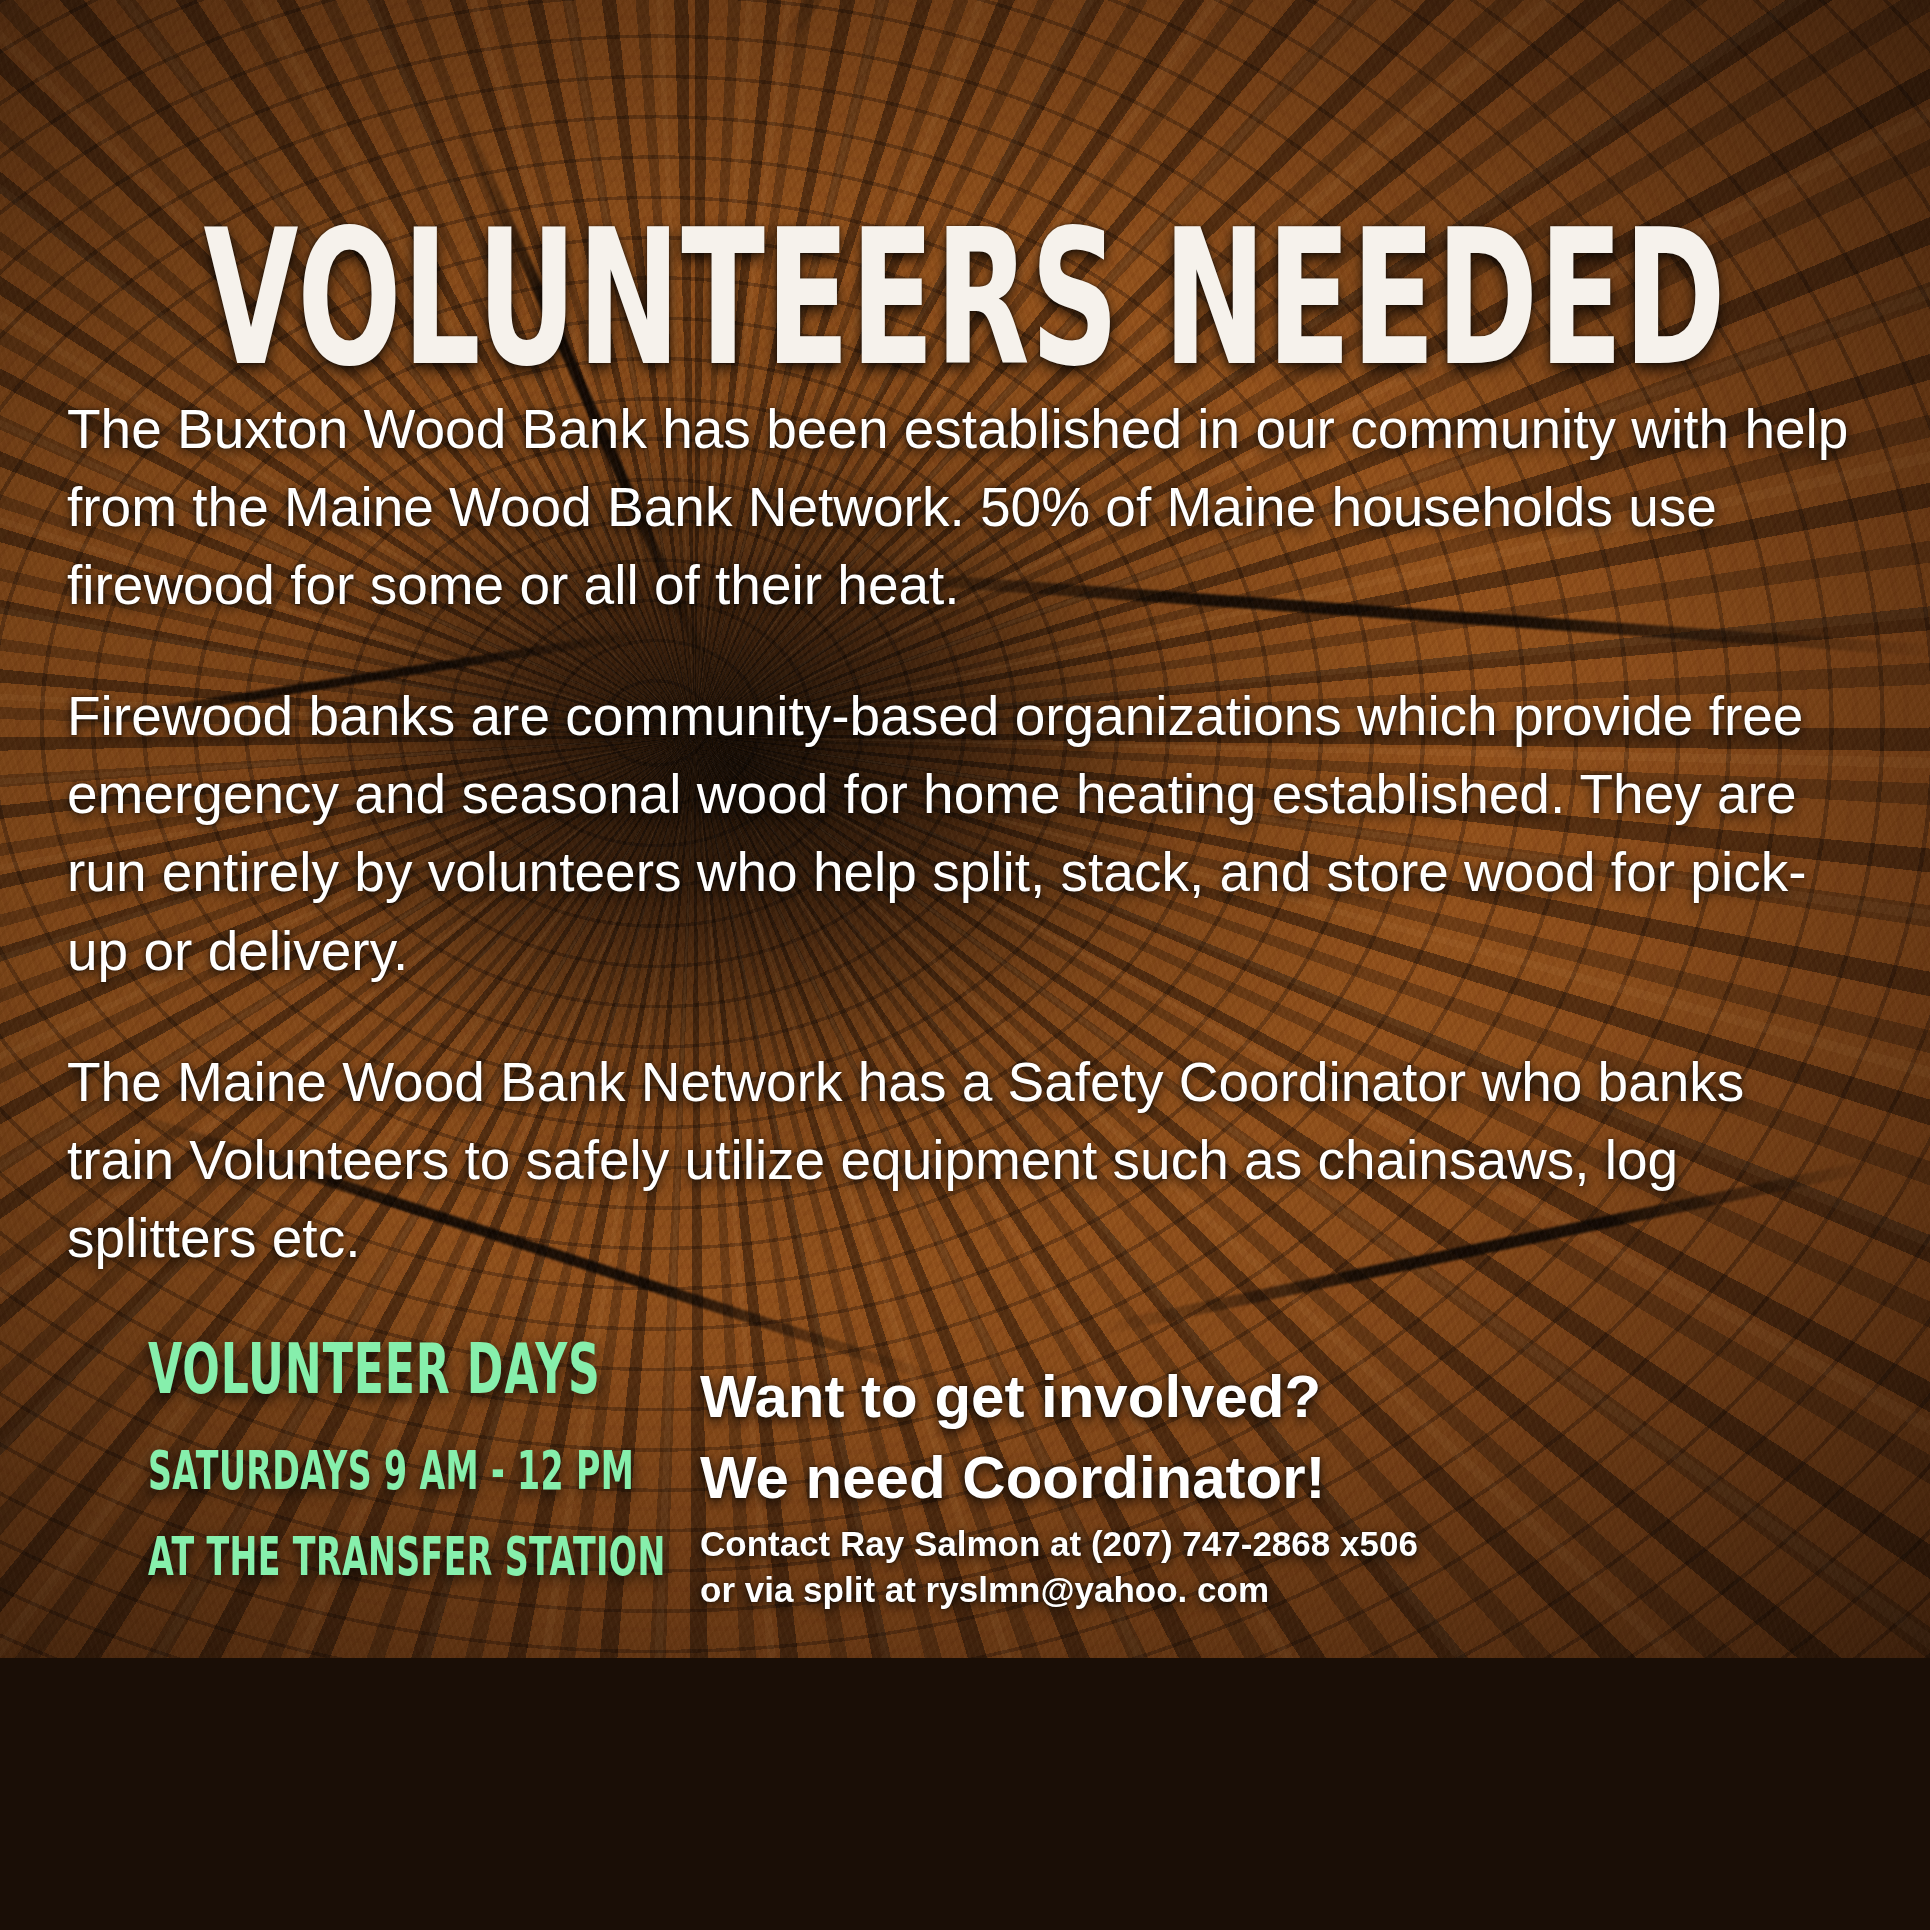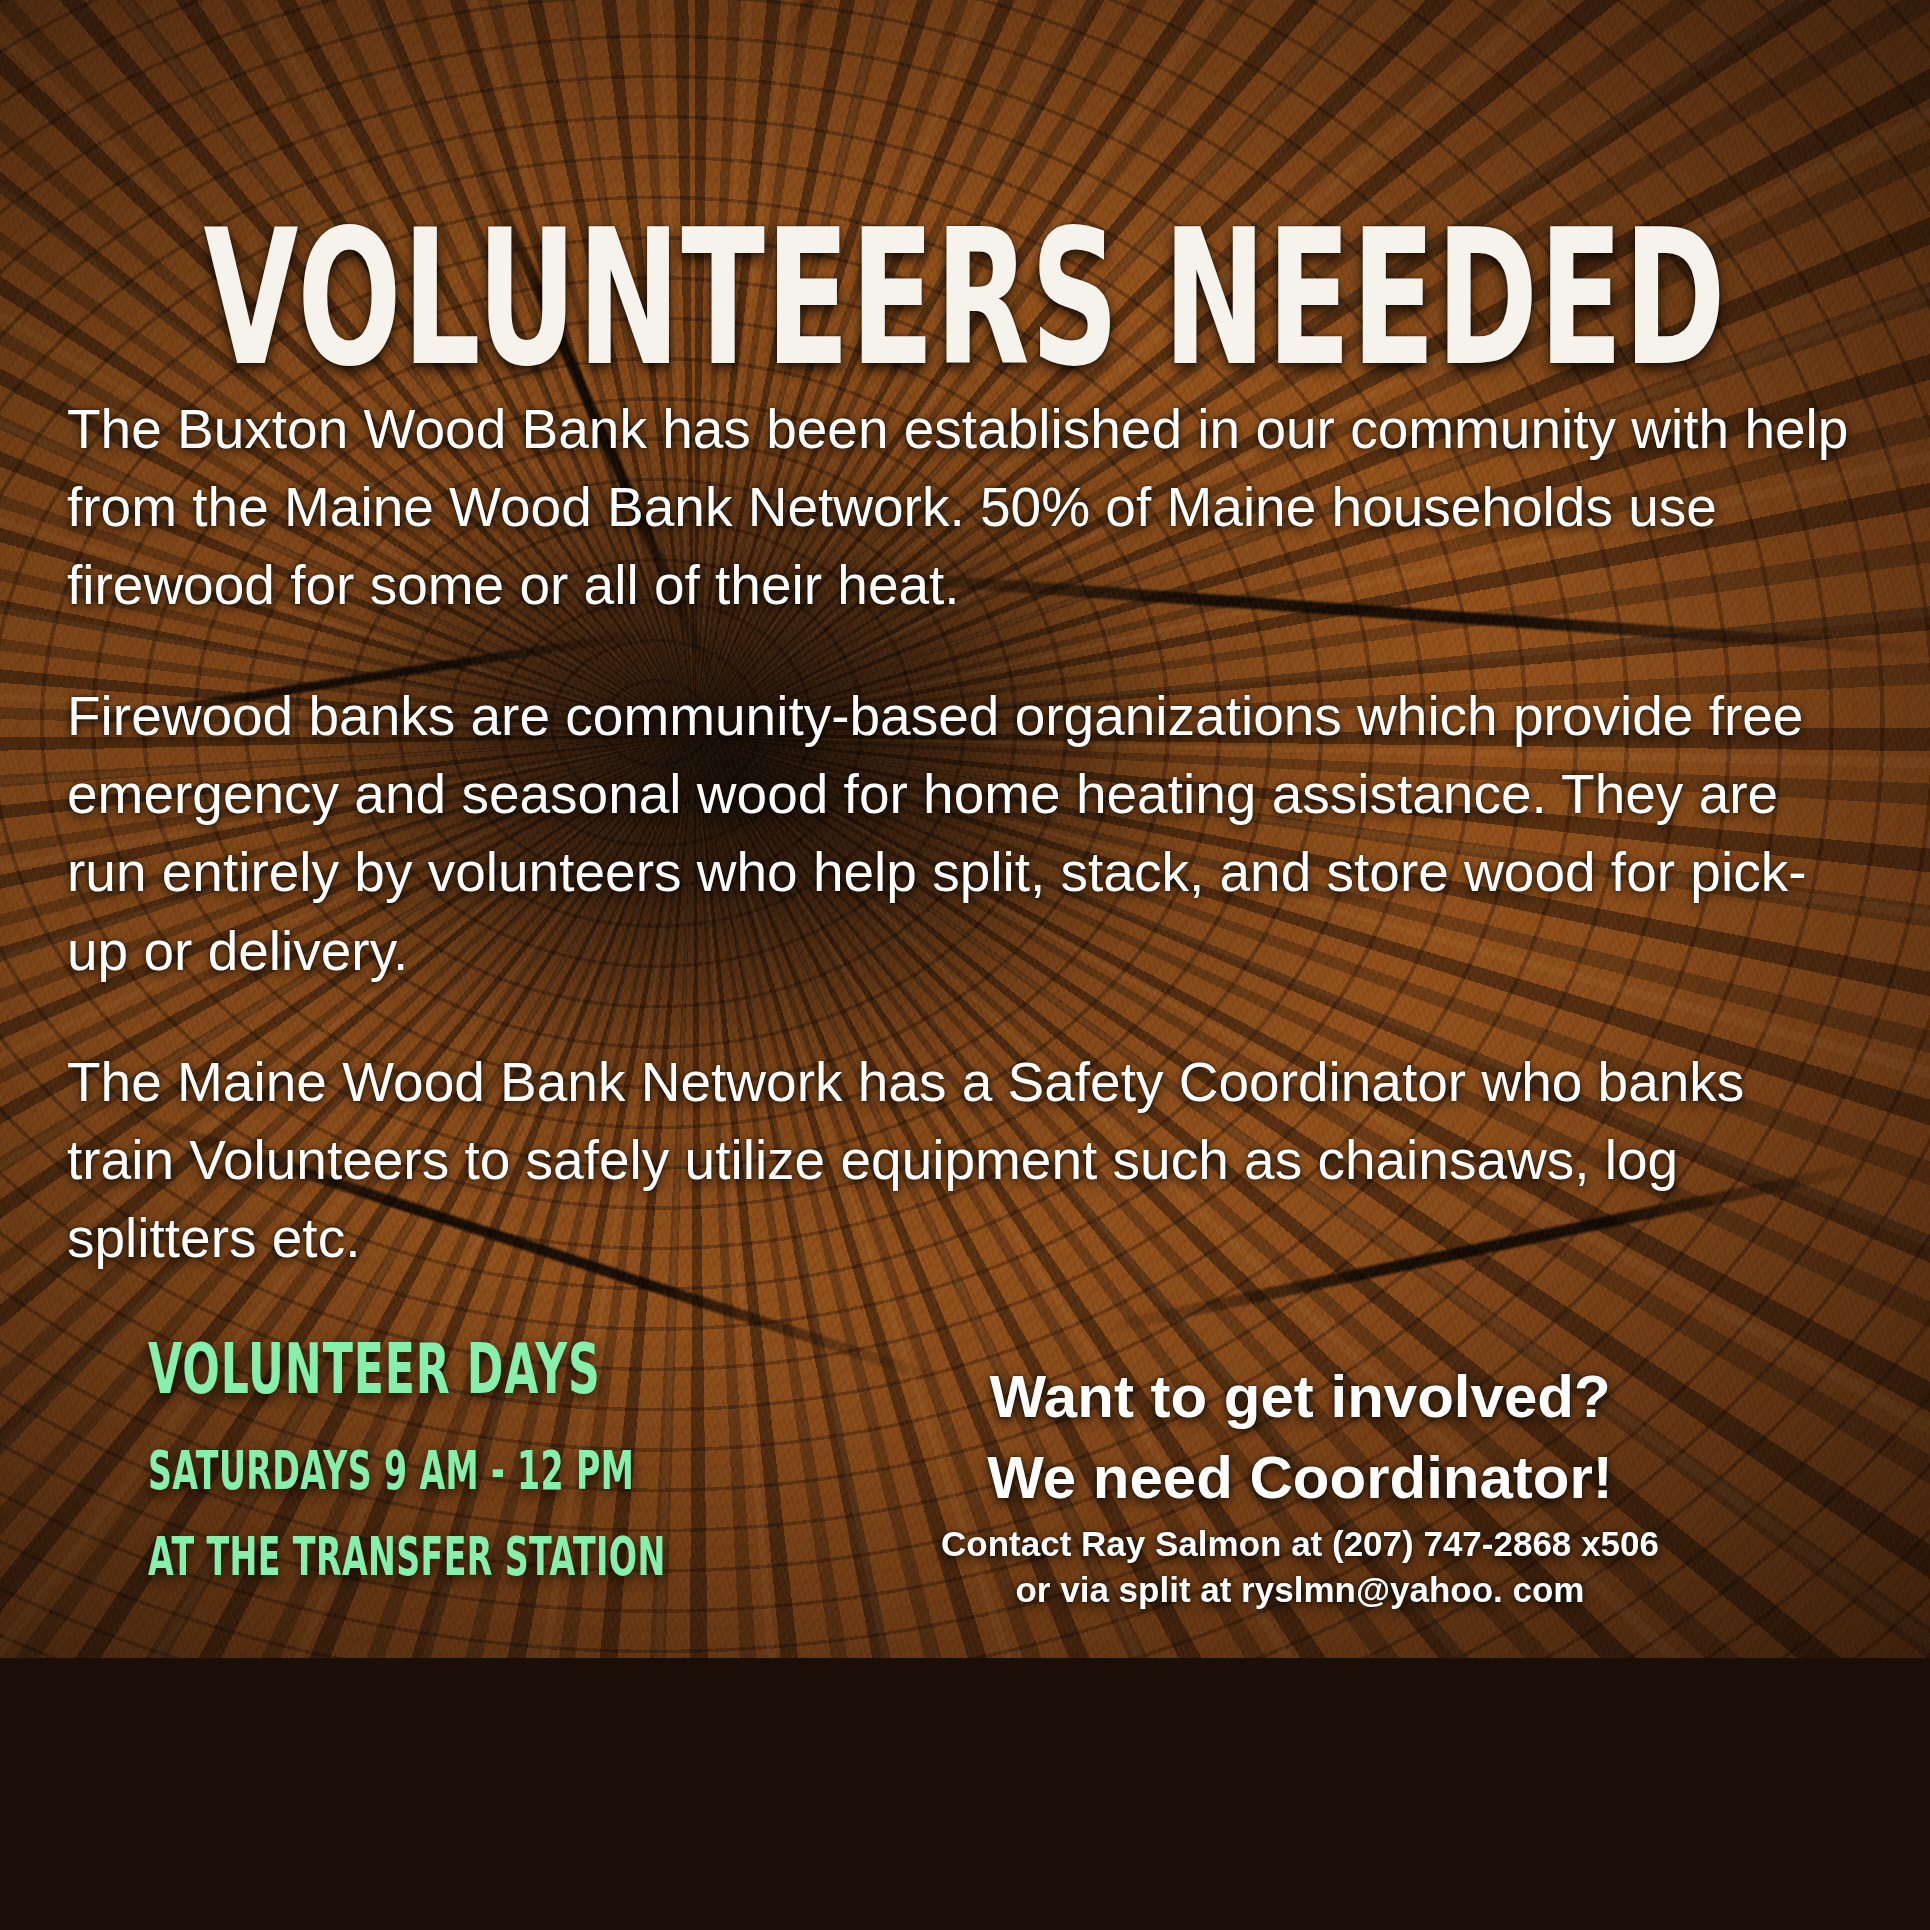--- a/index.html
+++ b/index.html
@@ -149,21 +149,21 @@
     white-space: nowrap;
   }
   .vol-days .vd-line:last-child { margin-bottom: 0; }
 
   
   .contact {
     position: absolute;
     right: 30px;
     bottom: 46px;
     width: 1200px;
-    text-align: center;
+    text-align: left;
     font-weight: 700;
     text-shadow: 0 3.5px 10.6px rgba(0,0,0,0.8), 0 0 3.5px rgba(0,0,0,0.6);
   }
   .contact .c-big {
     font-size: 60px;
     line-height: 1.26;
     margin-bottom: 5.3px;
   }
   .contact .c-small {
     font-size: 35px;
@@ -189,21 +189,21 @@
 
   <div class="grain"></div>
   <div class="vignette"></div>
 
   <div class="content">
 
     <h1 class="headline">VOLUNTEERS NEEDED</h1>
 
     <div class="body-copy">
       <p>The Buxton Wood Bank has been established in our community with help from the Maine Wood Bank Network. 50% of Maine households use firewood for some or all of their heat.</p>
-      <p>Firewood banks are community-based organizations which provide free emergency and seasonal wood for home heating assistance. They are run entirely by volunteers who help split, stack, and store wood for pick-up or delivery.</p>
+      <p>Firewood banks are community-based organizations which provide free emergency and seasonal wood for home heating established. They are run entirely by volunteers who help split, stack, and store wood for pick-up or delivery.</p>
       <p>The Maine Wood Bank Network has a Safety Coordinator who banks train Volunteers to safely utilize equipment such as chainsaws, log splitters etc.</p>
     </div>
 
     <div class="vol-days">
       <div class="vd-title">VOLUNTEER DAYS</div>
       <div class="vd-line">SATURDAYS 9 AM - 12 PM</div>
       <div class="vd-line">AT THE TRANSFER STATION</div>
     </div>
 
     <div class="contact">

